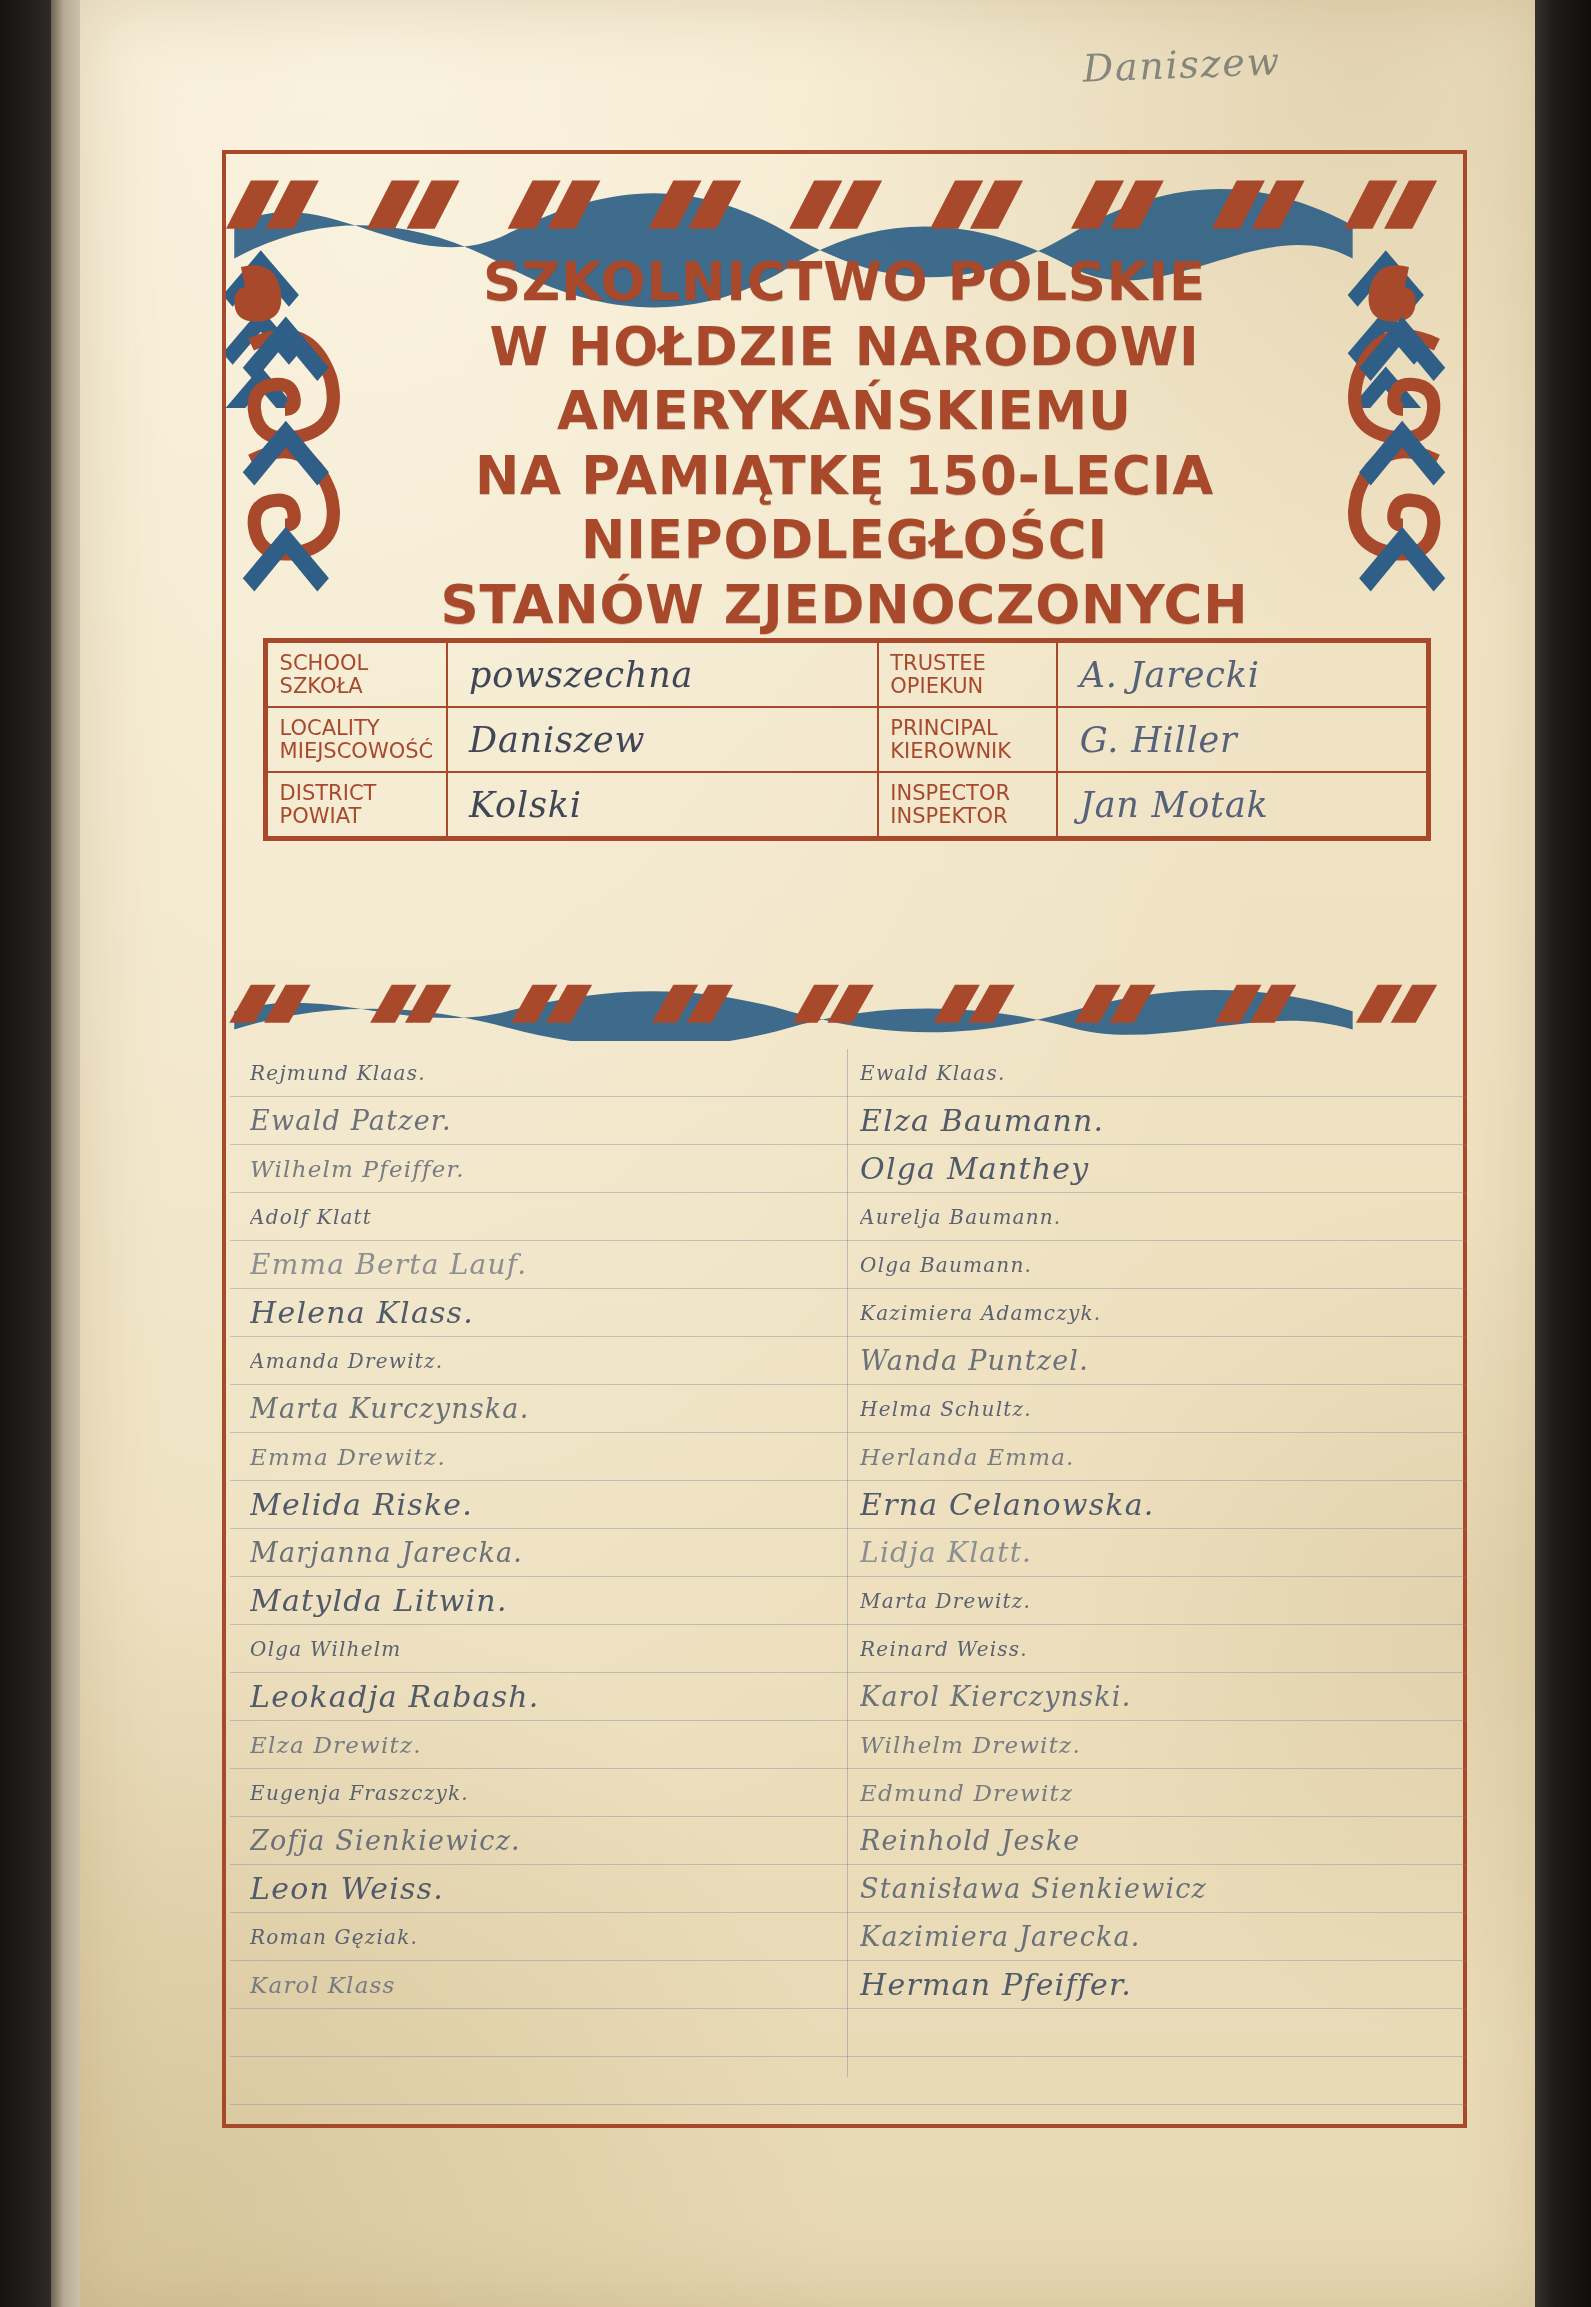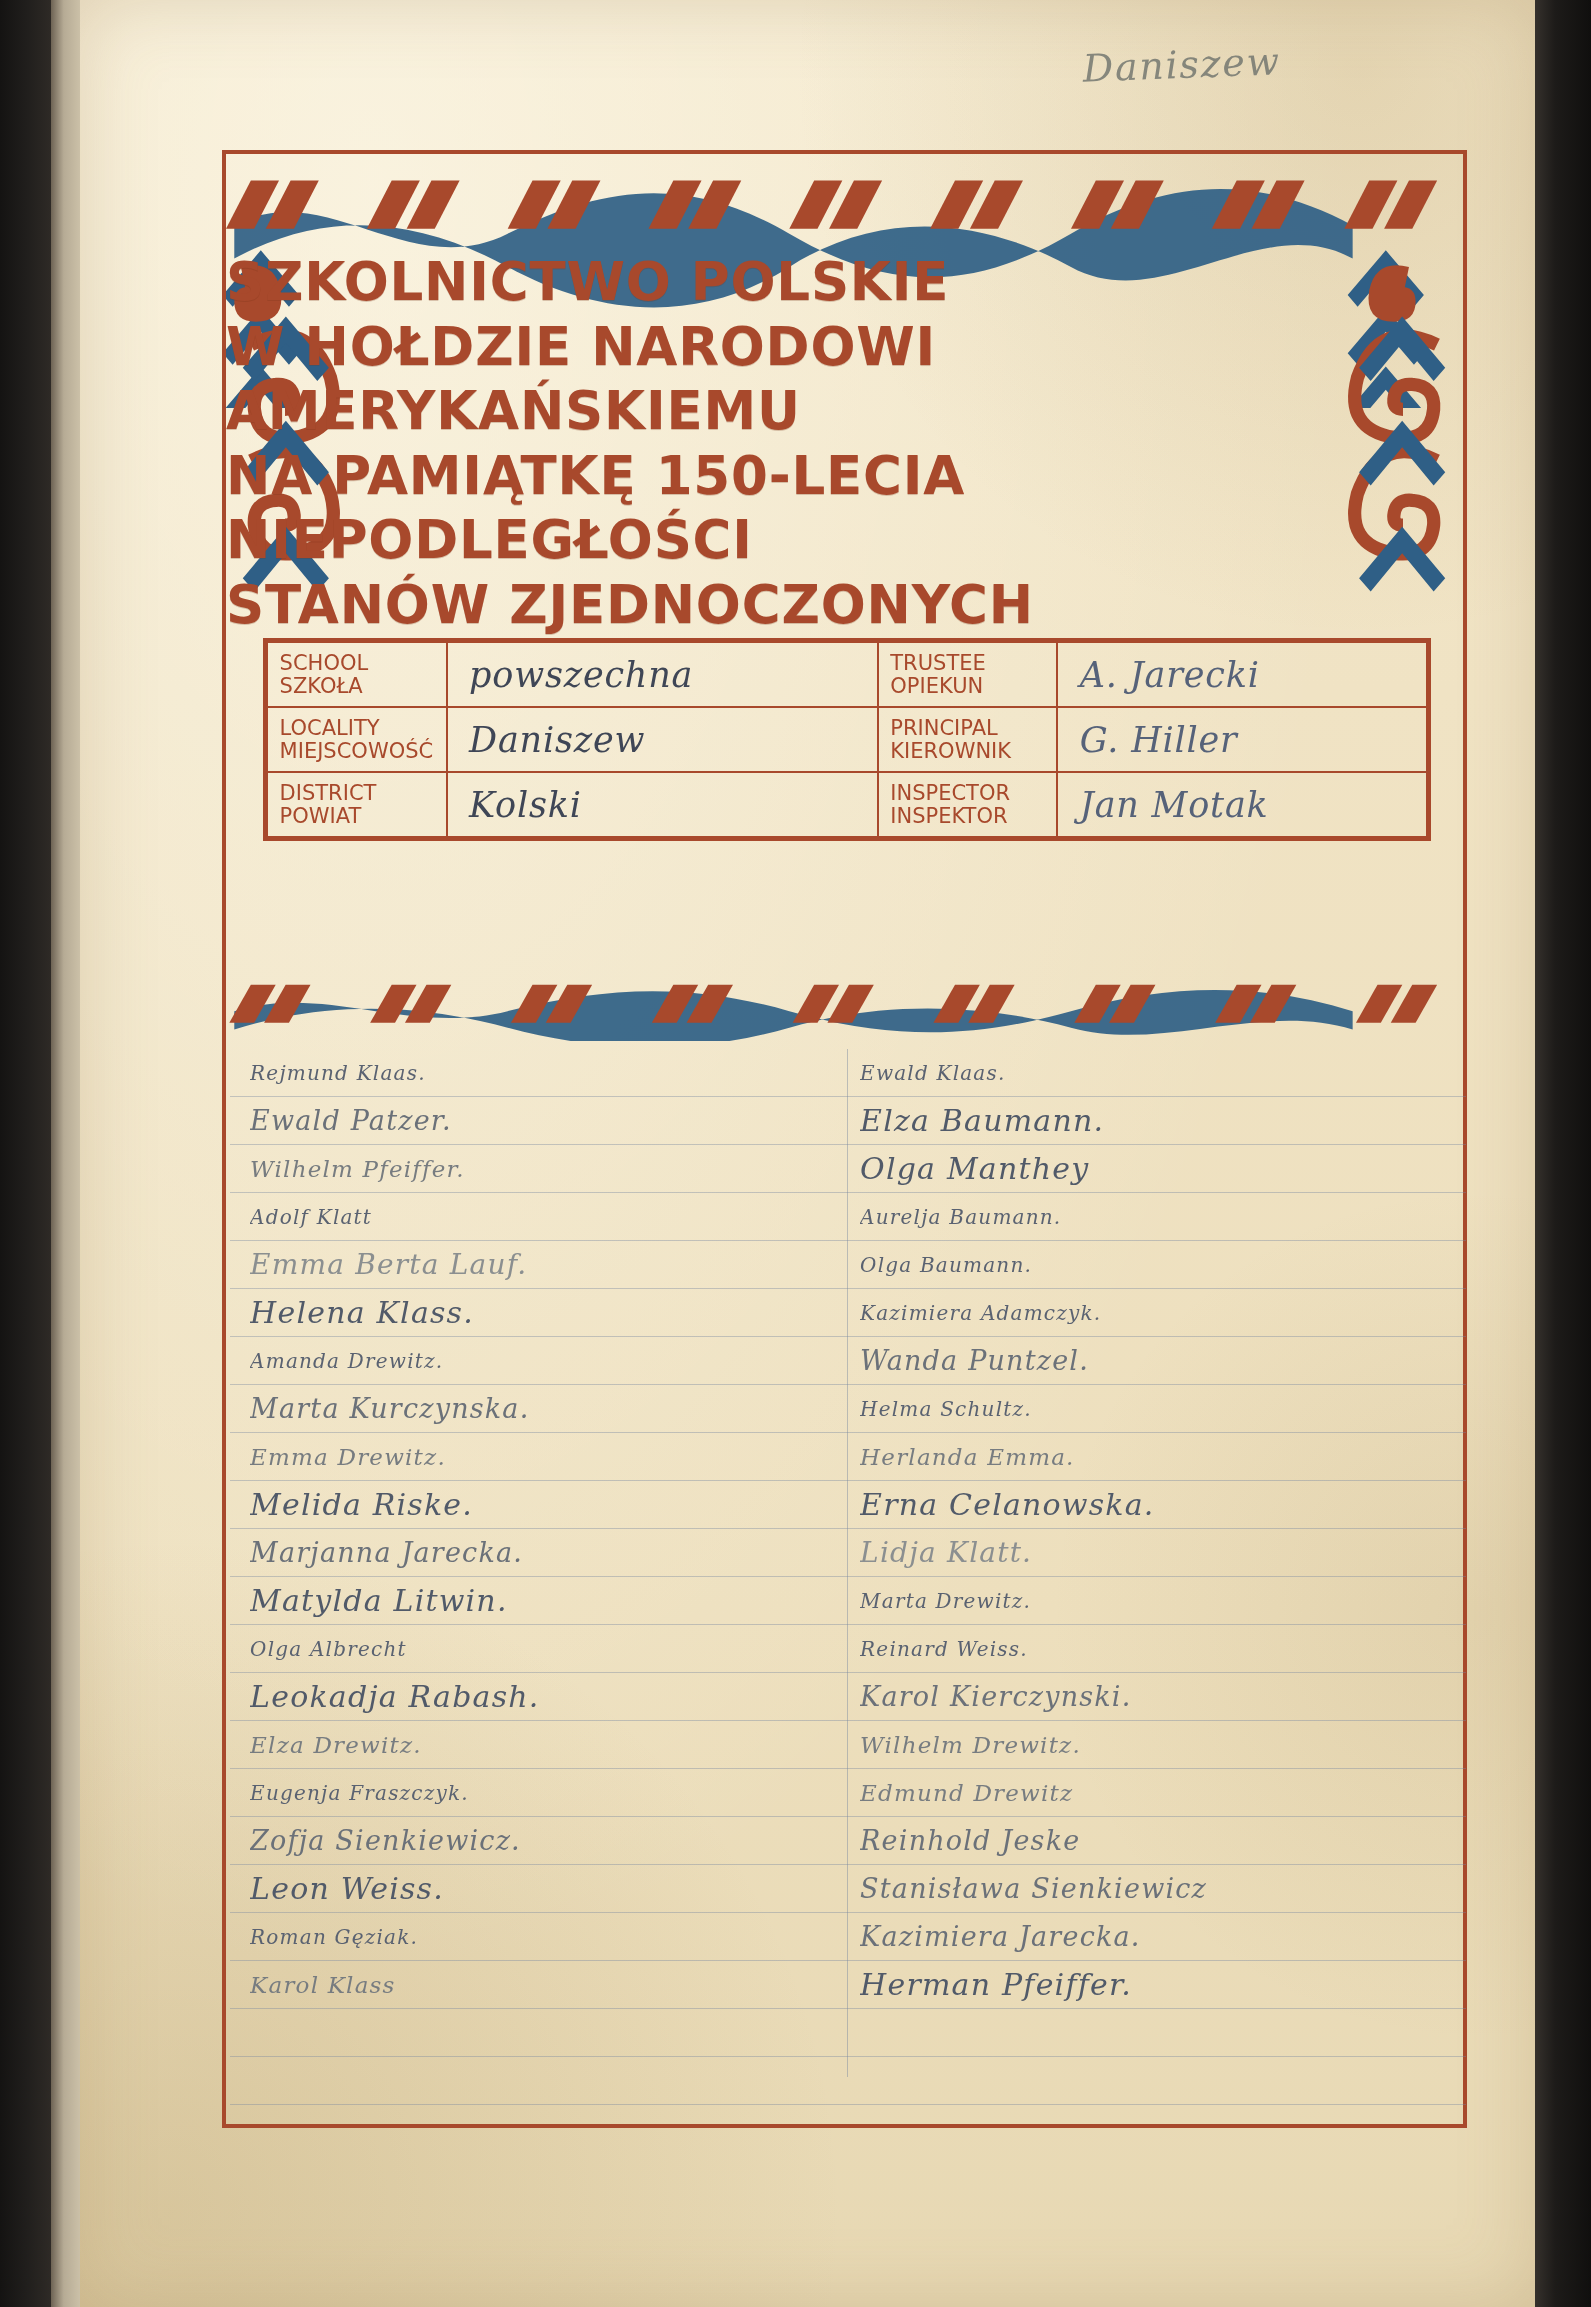--- a/index.html
+++ b/index.html
@@ -116,20 +116,21 @@
     overflow: hidden;
   }
   #ribbon-top { top: 5px; height: 249px; }
   #ribbon-mid { top: 829px; height: 58px; }
 
   
   #title-block {
     position: absolute;
     left: 0; top: 101px;
     width: 100%;
+    text-align: center;
     font-family: "DejaVu Sans", sans-serif;
     font-weight: bold;
     color: #a8492c;
     letter-spacing: 0.8px;
     line-height: 1.0;
     pointer-events: none;
   }
   .title-line {
     display: block;
     font-size: 53px;
@@ -389,21 +390,21 @@
           <div class="name d">Wilhelm Pfeiffer.</div>
           <div class="name a">Adolf Klatt</div>
           <div class="name faint">Emma Berta Lauf.</div>
           <div class="name c">Helena Klass.</div>
           <div class="name a">Amanda Drewitz.</div>
           <div class="name b">Marta Kurczynska.</div>
           <div class="name d">Emma Drewitz.</div>
           <div class="name c">Melida Riske.</div>
           <div class="name b">Marjanna Jarecka.</div>
           <div class="name c">Matylda Litwin.</div>
-          <div class="name a">Olga Albrecht</div>
+          <div class="name a">Olga Wilhelm</div>
           <div class="name c">Leokadja Rabash.</div>
           <div class="name d">Elza Drewitz.</div>
           <div class="name a">Eugenja Fraszczyk.</div>
           <div class="name b">Zofja Sienkiewicz.</div>
           <div class="name c">Leon Weiss.</div>
           <div class="name a">Roman Gęziak.</div>
           <div class="name d">Karol Klass</div>
         </div>
 
         <div class="col" id="col-right">

